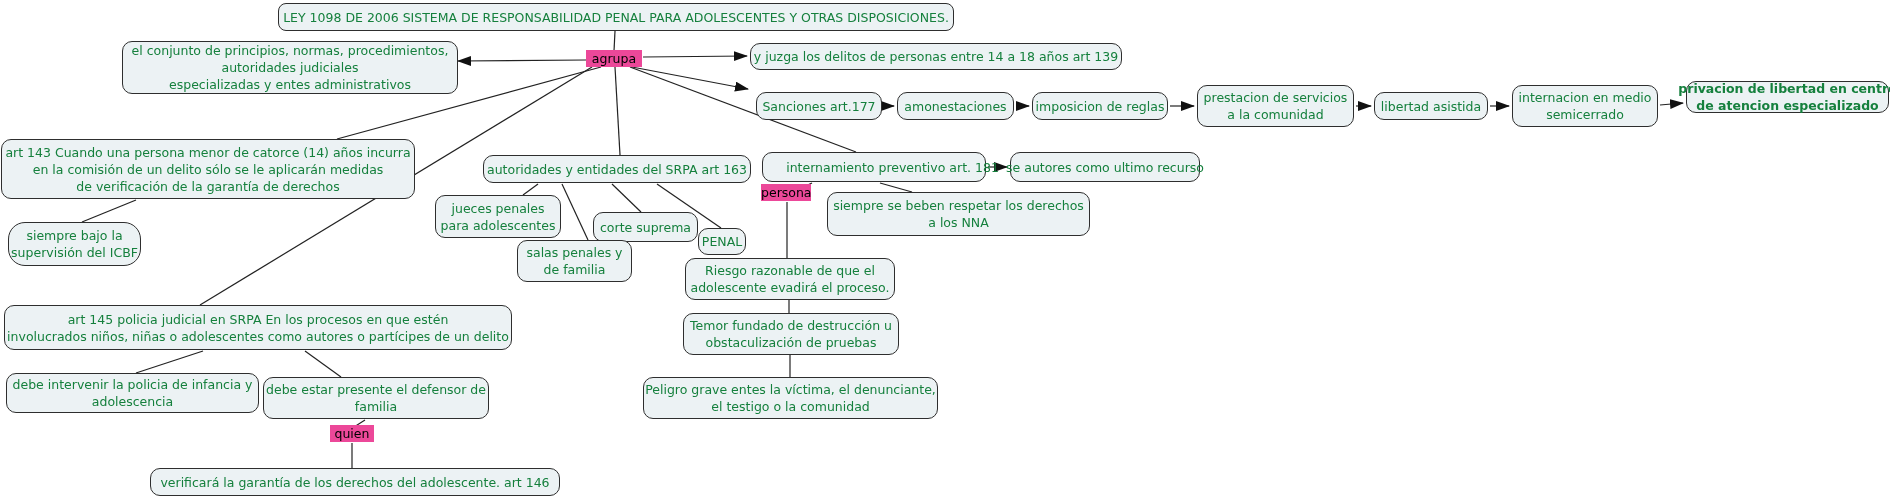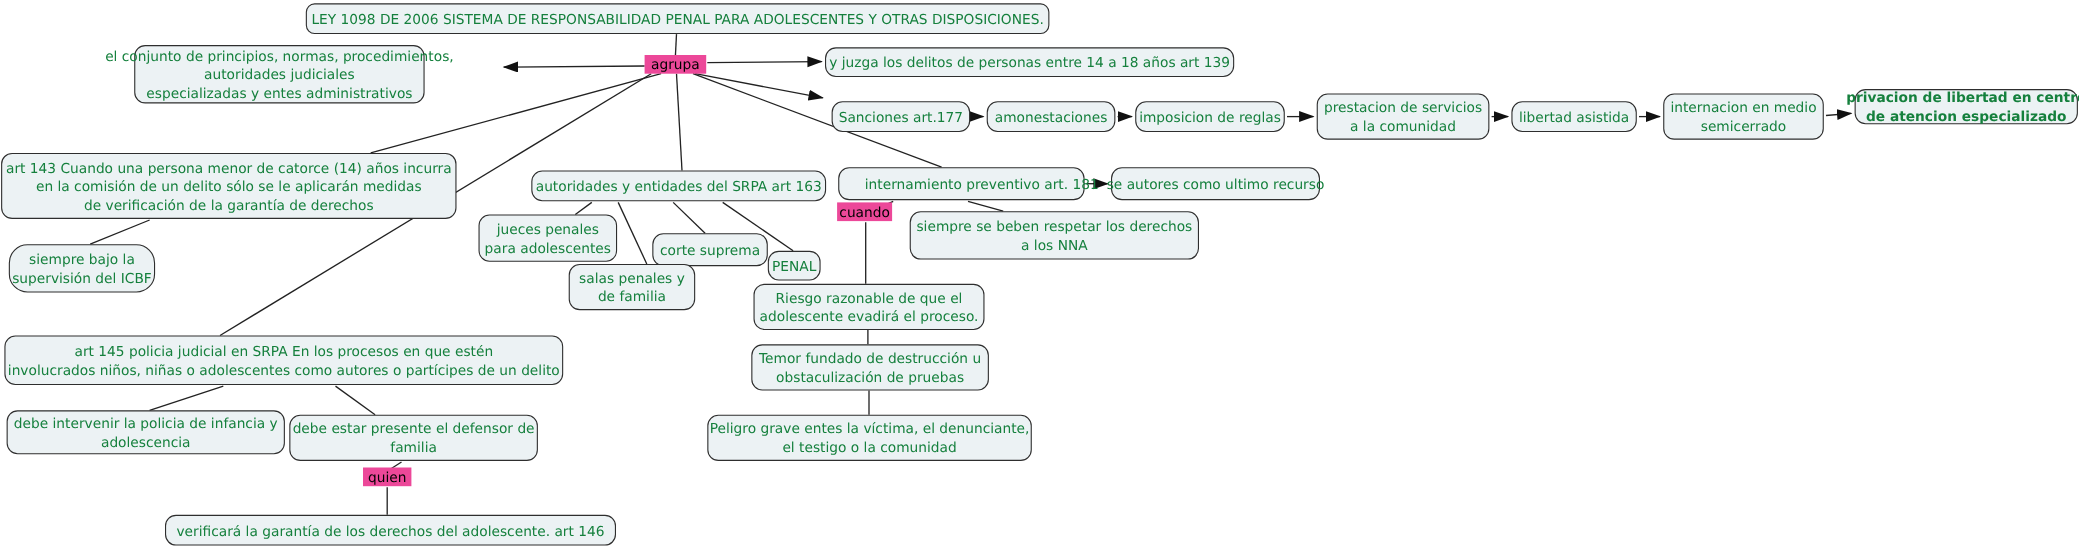--- a/index.html
+++ b/index.html
@@ -14,21 +14,21 @@
     text-align:center;white-space:pre;
     background:#ecf2f4;border:1px solid #2e2e2e;border-radius:10px;
     font-size:12.5px;line-height:17px;color:#15803d;padding:0 4px;
   }
   .label{
     position:absolute;box-sizing:border-box;text-align:center;
     font-size:12.5px;line-height:17px;color:#000;background:#ec4899;
   }
   
   #n-title{left:278px;top:3px;width:676px;height:28px;border-radius:8px;}
-  #n-conjunto{left:122px;top:41px;width:264px;height:53px;}
+  #n-conjunto{left:122px;top:41px;width:336px;height:53px;}
   #n-juzga{left:750px;top:43px;width:372px;height:27px;}
   #n-sanciones{left:756px;top:92px;width:126px;height:28px;}
   #n-amonestaciones{left:897px;top:92px;width:117px;height:28px;}
   #n-imposicion{left:1032px;top:92px;width:136px;height:28px;}
   #n-prestacion{left:1197px;top:85px;width:157px;height:42px;}
   #n-libertad{left:1374px;top:92px;width:114px;height:28px;}
   #n-internacion{left:1512px;top:85px;width:146px;height:42px;}
   #n-privacion{left:1686px;top:81px;width:203px;height:32px;font-weight:bold;}
   #n-art143{left:1px;top:139px;width:414px;height:60px;}
   #n-siempre-icbf{left:8px;top:222px;width:133px;height:44px;border-radius:17px;}
@@ -134,16 +134,16 @@
 el testigo o la comunidad</div>
   <div class="node" id="n-art145">art 145 policia judicial en SRPA En los procesos en que estén
 involucrados niños, niñas o adolescentes como autores o partícipes de un delito</div>
   <div class="node" id="n-debe-policia">debe intervenir la policia de infancia y
 adolescencia</div>
   <div class="node" id="n-debe-defensor">debe estar presente el defensor de
 familia</div>
   <div class="node" id="n-verificara">verificará la garantía de los derechos del adolescente. art 146</div>
 
   <div class="label" id="l-agrupa">agrupa</div>
-  <div class="label" id="l-cuando">cuando</div>
+  <div class="label" id="l-cuando">persona</div>
   <div class="label" id="l-quien">quien</div>
 
 </div>
 
 </body></html>

